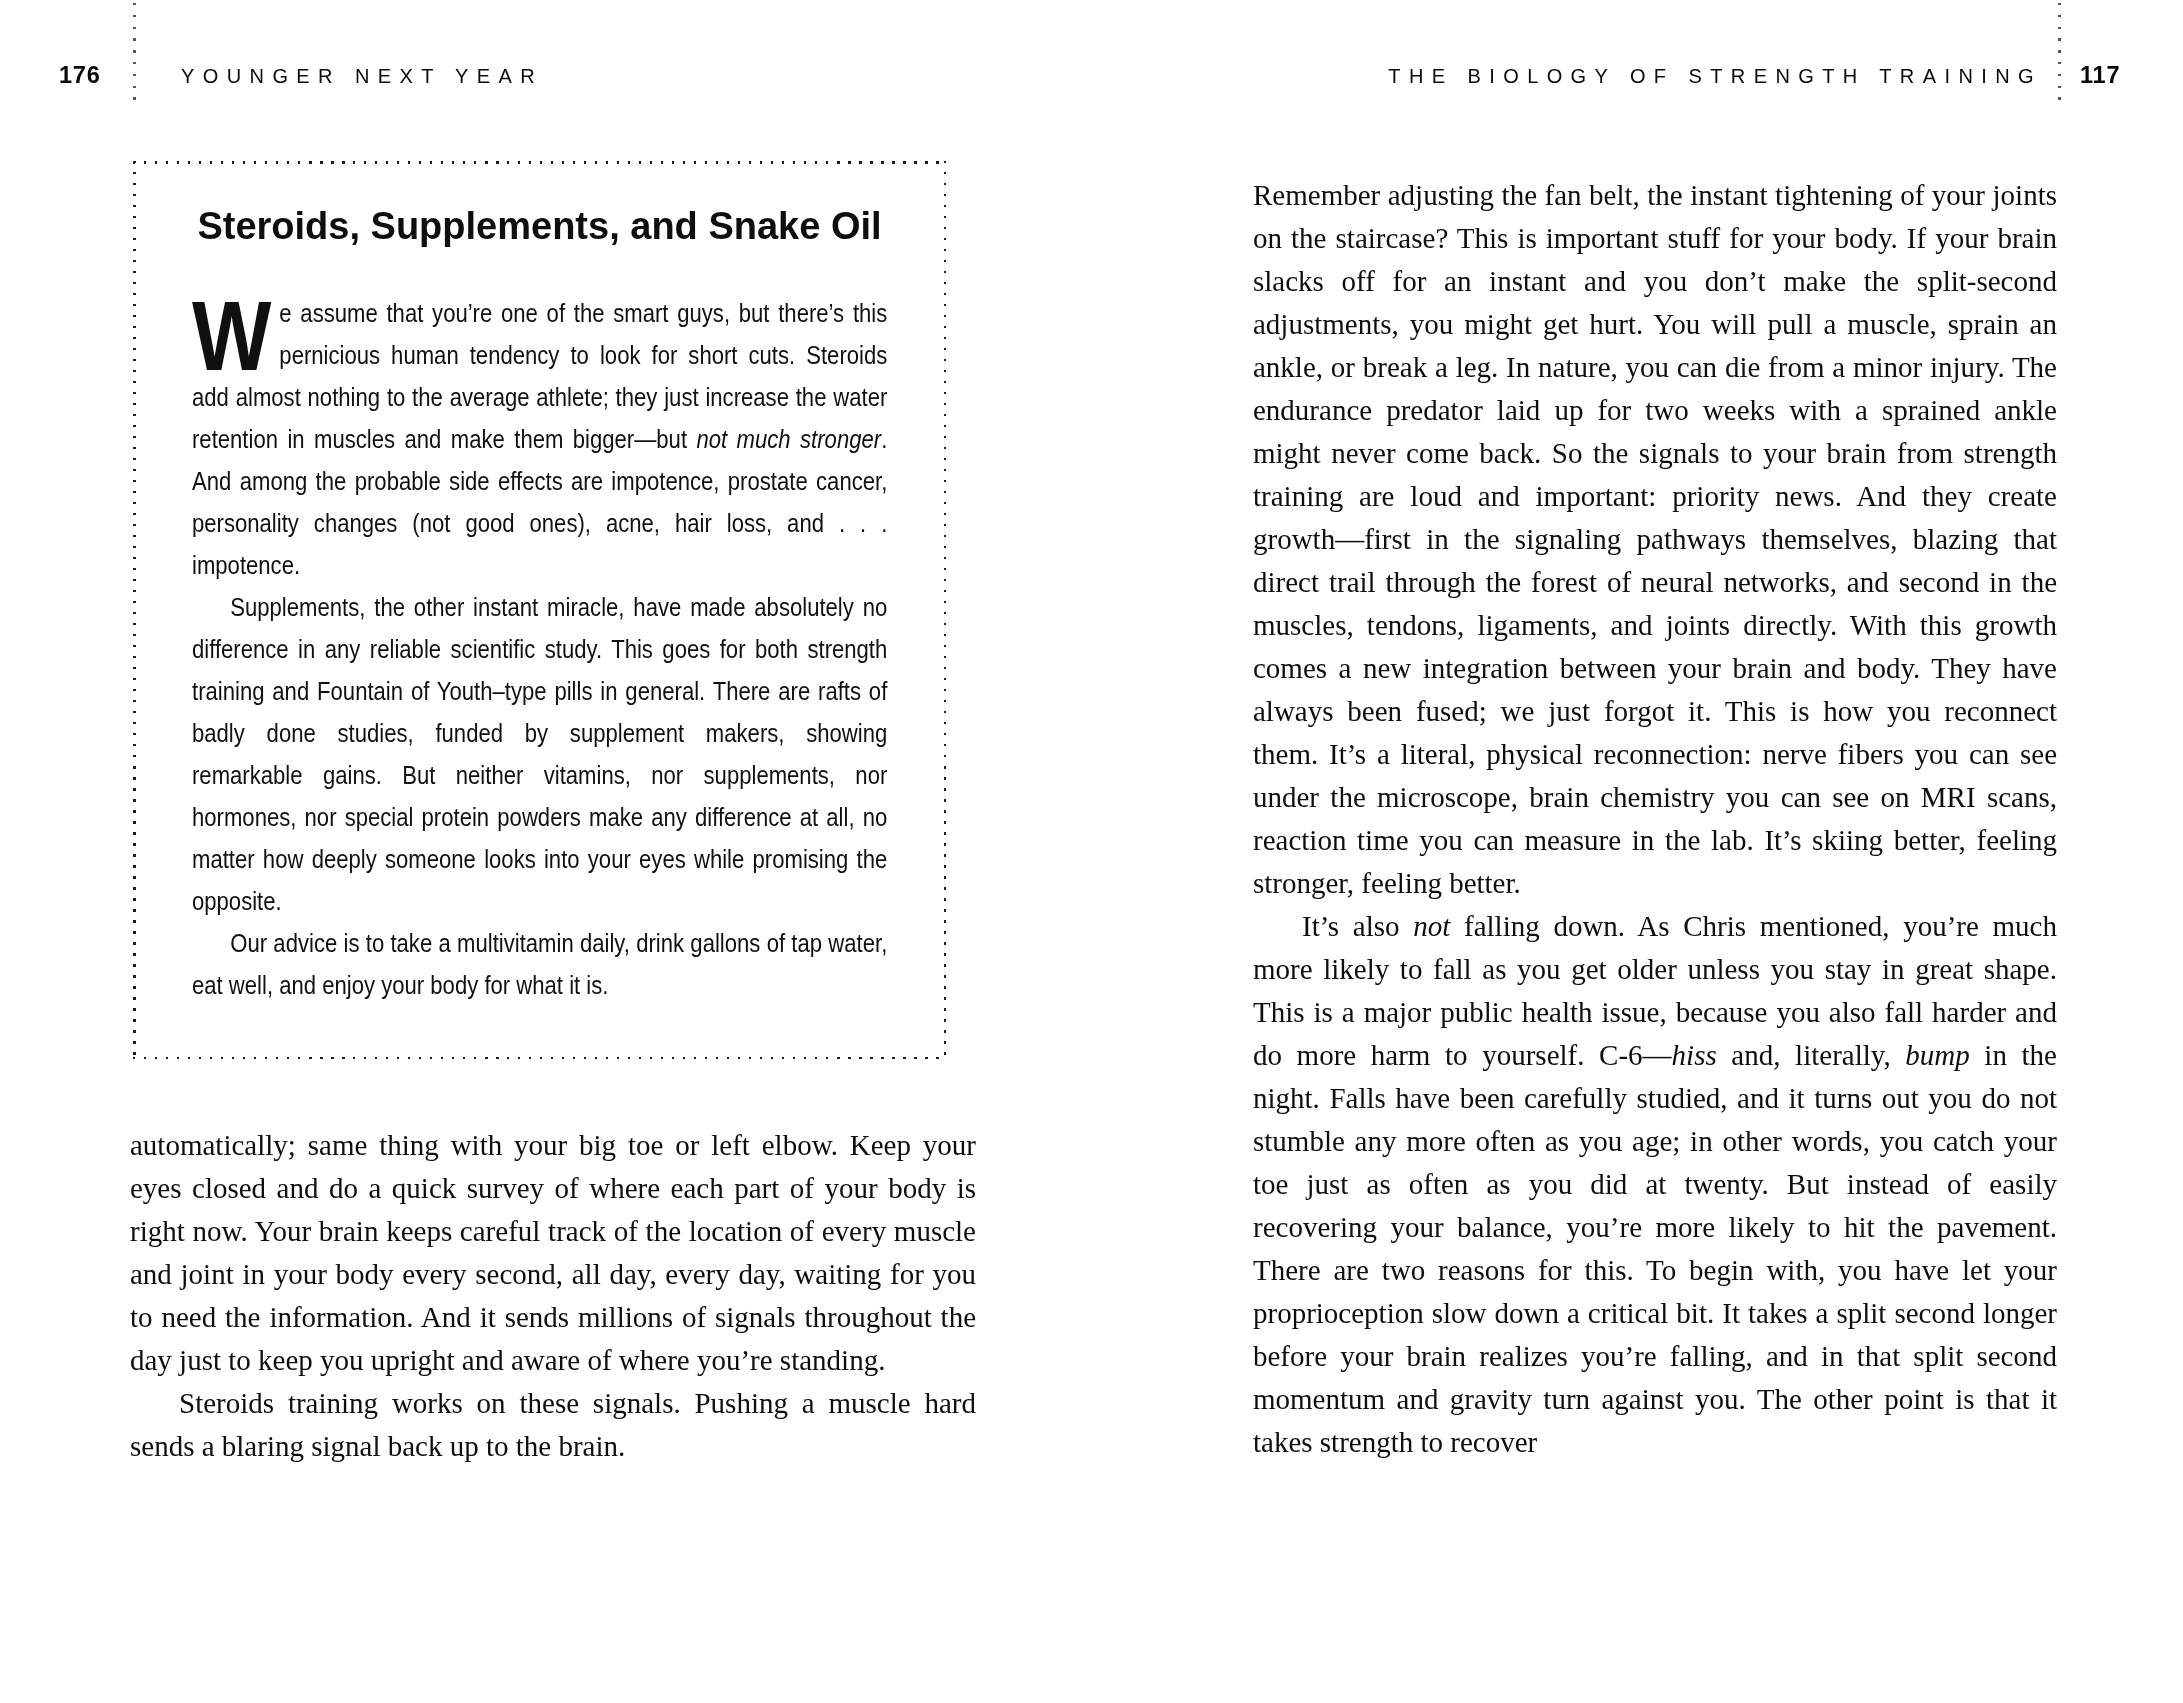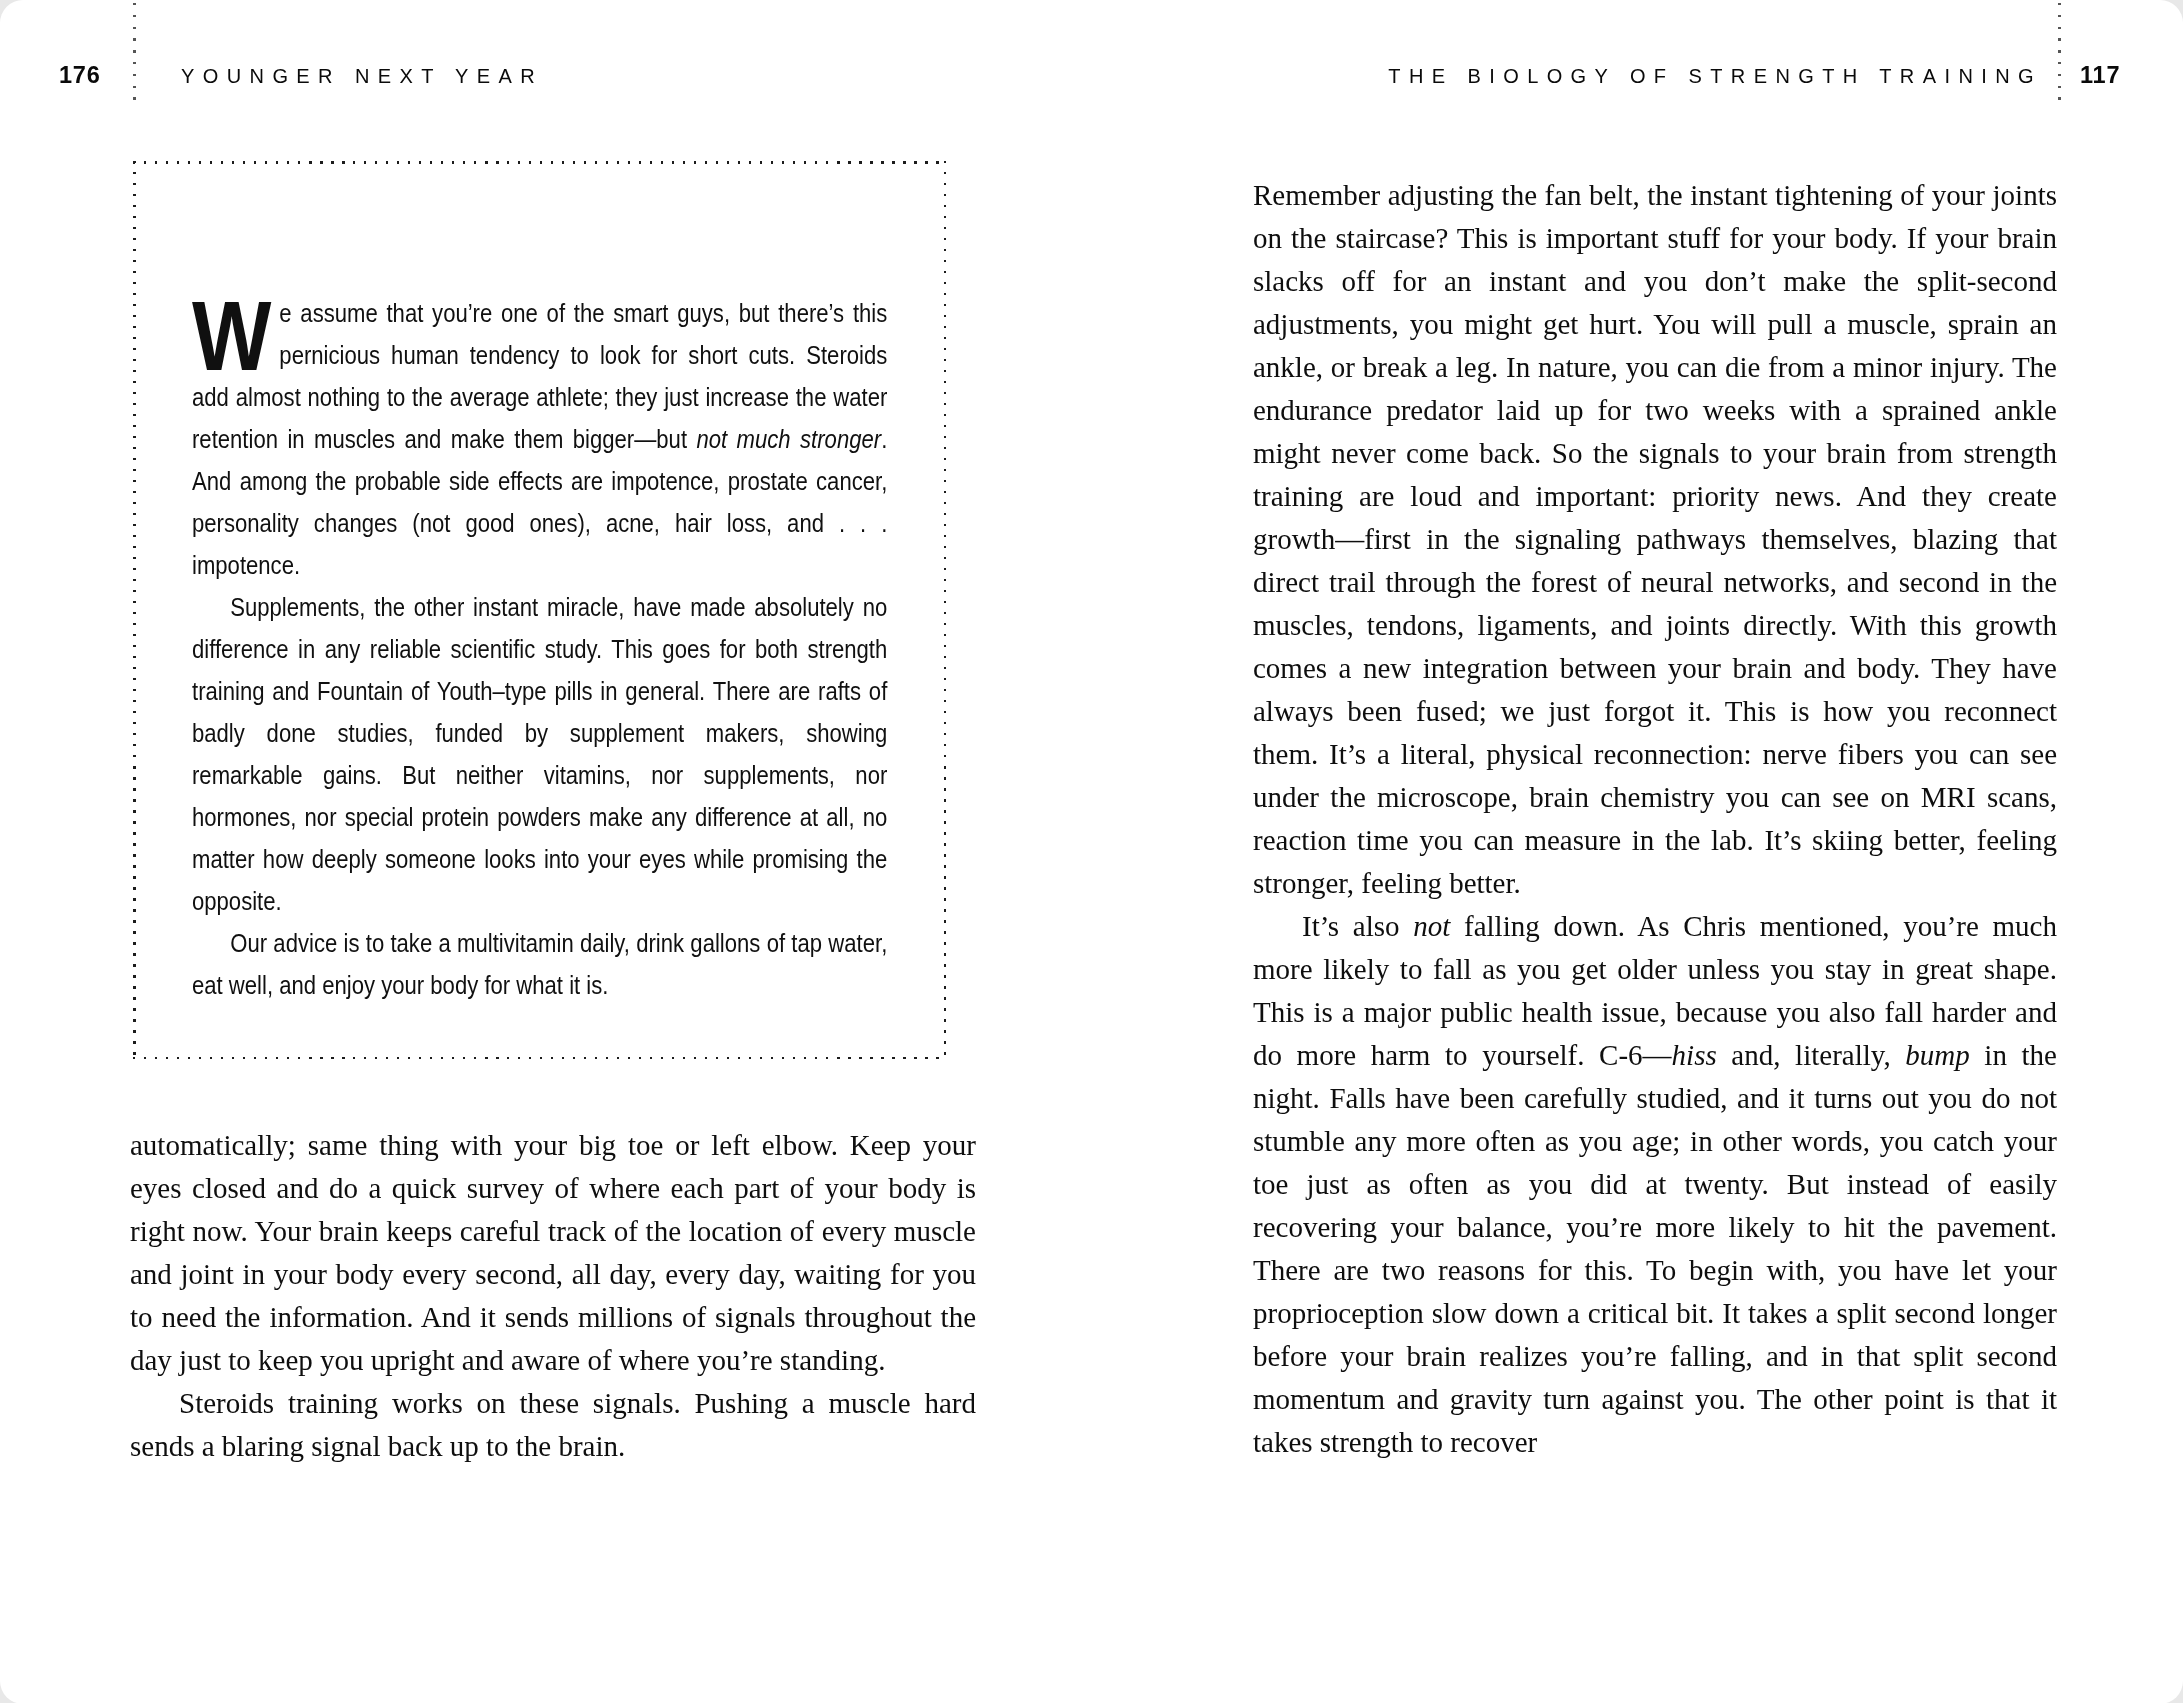--- a/index.html
+++ b/index.html
@@ -1,20 +1,19 @@
 <!DOCTYPE html>
 <html lang="en" style="font-size:13.4px"><head>
 <meta charset="utf-8">
 <style>
   html,body { margin:0; padding:0; background:#e8e8e8; }
   .canvas {
     position:relative; width:2183px; height:1704px;
     background:#ffffff; overflow:hidden;
     color:#111;
-    border-radius:23px;
   }
 
   
   .pagenum {
     position:absolute; top:62px;
     font-family:"Liberation Sans",sans-serif;
     font-weight:bold; font-size:23.5px; letter-spacing:0.8px; color:#0a0a0a;
     white-space:nowrap;
   }
   .runhead {
@@ -85,20 +84,21 @@
   <span class="runhead" style="right:141px">THE BIOLOGY OF STRENGTH TRAINING</span>
   <span class="vrule" style="left:2058px"></span>
   <span class="pagenum" style="left:2080px">117</span>
 
   <div class="box">
     <span class="edge t"></span>
     <span class="edge b"></span>
     <span class="edge l"></span>
     <span class="edge r"></span>
 
+    <div class="box-title">Steroids, Supplements, and Snake Oil</div>
 
     <div class="box-body">
       <p><span class="dropcap">W</span><span>e assume that you’re one of the smart guys, but there’s this pernicious human tendency to look for short cuts. Steroids add almost nothing to the average athlete; they just increase the water retention in muscles and make them bigger—but </span><em>not much stronger</em><span>. And among the probable side effects are impotence, prostate cancer, personality changes (not good ones), acne, hair loss, and . . . impotence.</span></p>
       <p class="ind"><span>Supplements, the other instant miracle, have made absolutely no difference in any reliable scientific study. This goes for both strength training and Fountain of Youth–type pills in general. There are rafts of badly done studies, funded by supplement makers, showing remarkable gains. But neither vitamins, nor supplements, nor hormones, nor special protein powders make any difference at all, no matter how deeply someone looks into your eyes while promising the opposite.</span></p>
       <p class="ind"><span>Our advice is to take a multivitamin daily, drink gallons of tap water, eat well, and enjoy your body for what it is.</span></p>
     </div>
   </div>
 
   <div class="body-col" id="left-body">
     <p><span>automatically; same thing with your big toe or left elbow. Keep your eyes closed and do a quick survey of where each part of your body is right now. Your brain keeps careful track of the location of every muscle and joint in your body every second, all day, every day, waiting for you to need the information. And it sends millions of signals throughout the day just to keep you upright and aware of where you’re standing.</span></p>

